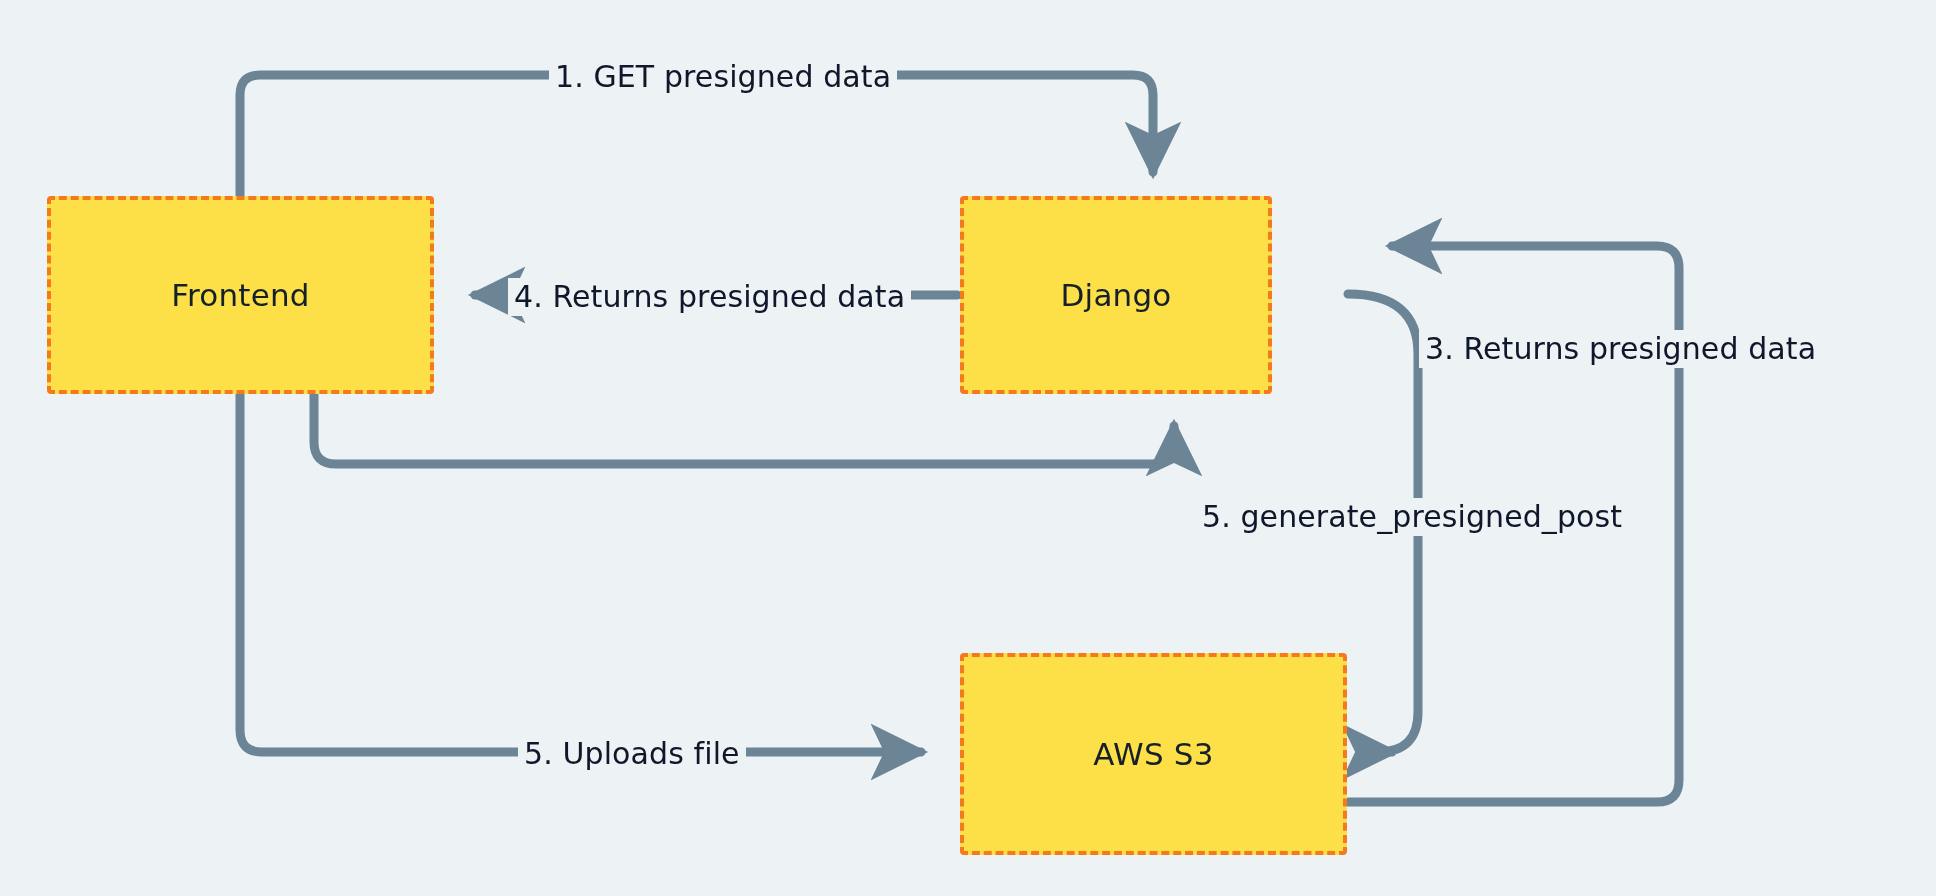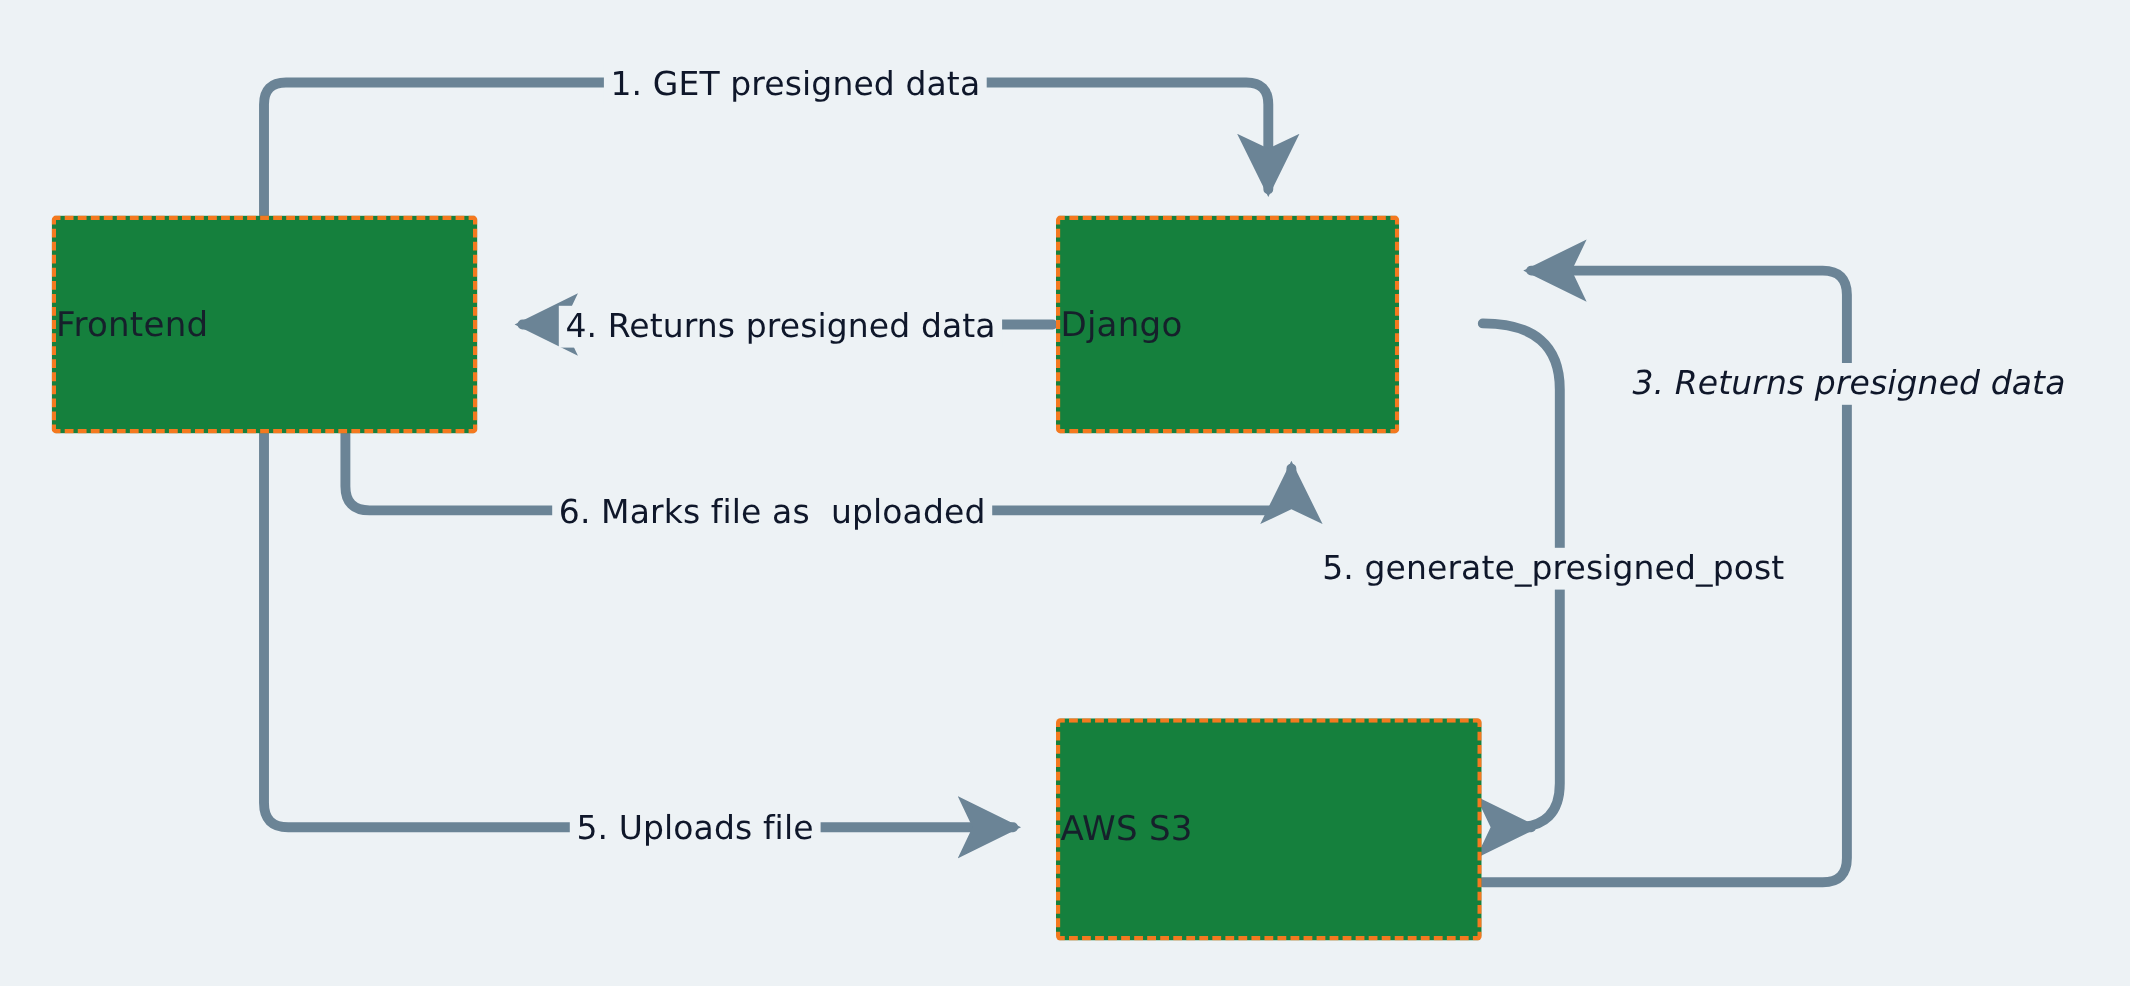--- a/index.html
+++ b/index.html
@@ -17,25 +17,26 @@
   }
   svg.wires {
     position: absolute;
     top: 0; left: 0;
     width: 1936px;
     height: 896px;
   }
   .node {
     position: absolute;
     box-sizing: border-box;
-    background: #15803d;
+    background: #fde047;
     border: 4px dashed #F4791F;
     border-radius: 4px;
     display: flex;
     align-items: center;
+    justify-content: center;
   }
   .node-label {
     font-size: 31px;
     color: #16202B;
     font-family: "DejaVu Sans", "Liberation Sans", sans-serif;
     letter-spacing: 0.2px;
   }
   .edge-label {
     position: absolute;
     font-size: 30px;
@@ -87,19 +88,18 @@
   <div class="node" style="left:960px; top:653px; width:387px; height:202px;">
     <span class="node-label">AWS S3</span>
   </div>
 
   <div class="edge-label" style="left:549px; top:58px;">1. GET presigned data</div>
 
   <div class="edge-label" style="left:508px; top:278px;">4. Returns presigned data</div>
 
   <div class="edge-label" style="left:1196px; top:498px;">5. generate_presigned_post</div>
 
-  <div class="edge-label" style="left:1478px; top:330px;font-style:italic;">3. Returns presigned data</div>
+  <div class="edge-label" style="left:1419px; top:330px;">3. Returns presigned data</div>
 
   <div class="edge-label" style="left:518px; top:735px;">5. Uploads file</div>
 
-  <div class="edge-label" style="left:502px; top:447px;">6. Marks file as  uploaded</div>
 
 </div>
 
 </body></html>

